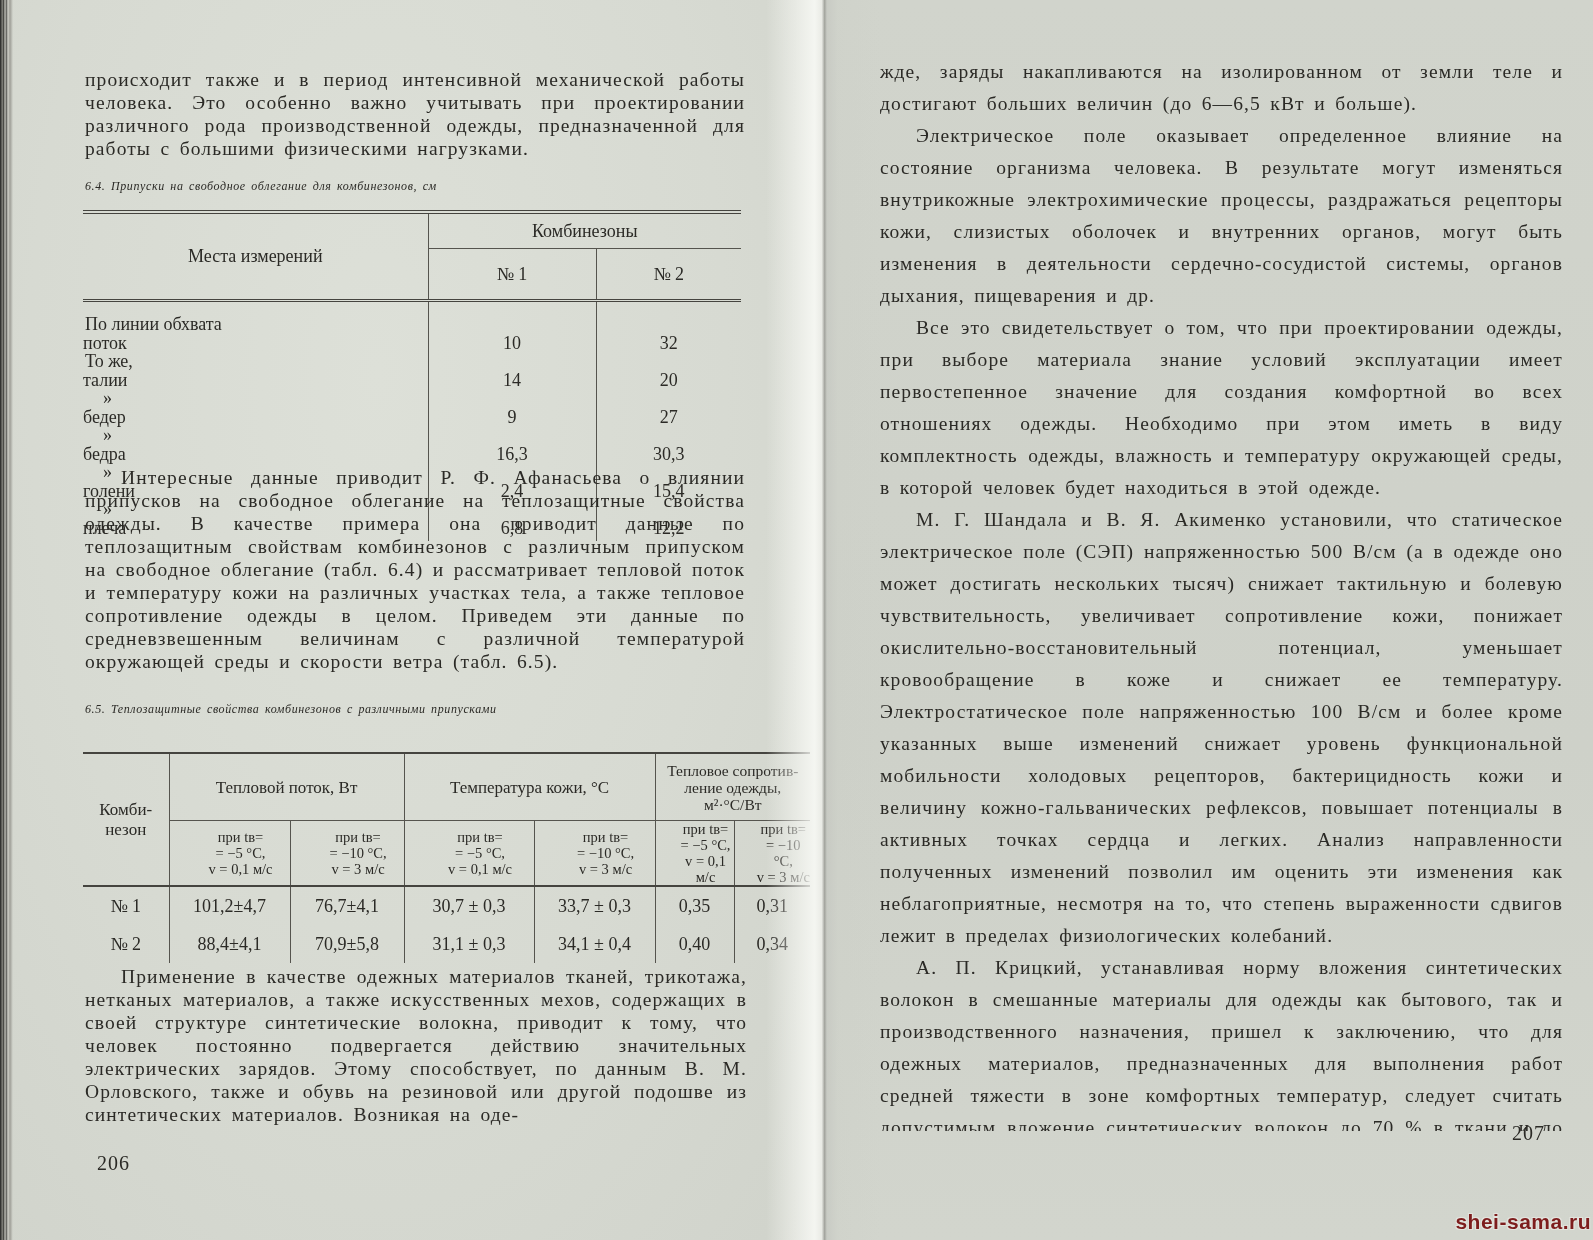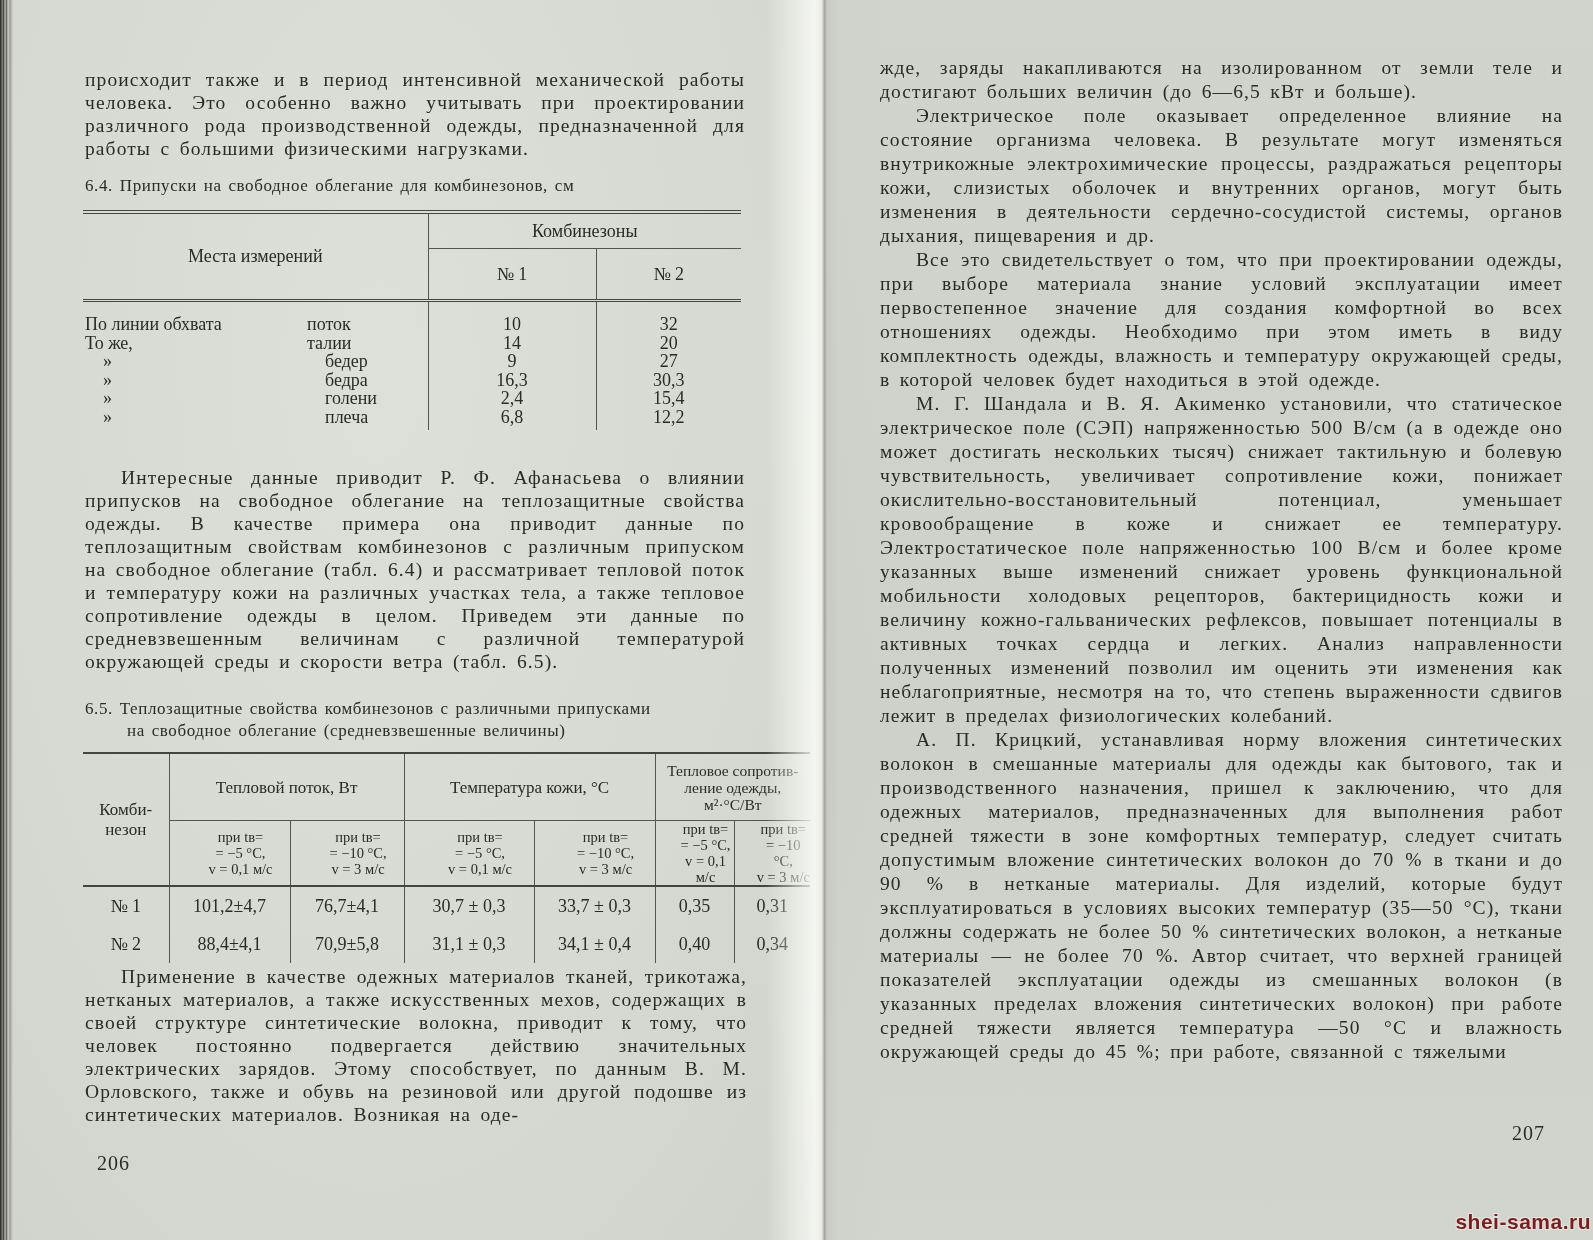--- a/index.html
+++ b/index.html
@@ -38,25 +38,25 @@
   }
   
   .page { position: absolute; z-index: 3; }
   .page-left  { left: 85px; top: 60px;  width: 730px; height: 1180px; }
   .page-right { left: 880px; top: 56px; width: 683px; height: 1075px; overflow: hidden; }
   .body {
     font-size: 19.5px; line-height: 23px;
     letter-spacing: 1.1px; word-spacing: 3.5px;
     text-align: justify; margin: 0;
   }
-  .page-right .body { line-height: 24px; }
+  .page-right .body { line-height: 32px; }
   .indent { text-indent: 36px; }
   .abs { position: absolute; }
   .tbl-caption {
-    font-size: 17px; line-height: 22px;
+    font-style: italic; font-size: 12px; line-height: 22px;
     letter-spacing: 0.6px; word-spacing: 2px;
   }
   .cap2 { padding-left: 42px; }
   .pagenum { font-size: 20px; letter-spacing: 1px; }
   .watermark {
     position: absolute; right: 2px; top: 1210px; z-index: 9;
     font-family: "Liberation Sans", "DejaVu Sans", sans-serif;
     font-weight: bold; font-size: 21px; color: #7d1d1d;
     text-shadow: -1px -1px 0 #e3e4de, 1px -1px 0 #e3e4de,
                  -1px 1px 0 #e3e4de, 1px 1px 0 #e3e4de;
@@ -72,21 +72,21 @@
   .t64 .places { border-right: 1px solid #55544e; border-bottom: 3px double #45443f; }
   .t64 .group  { height: 34px; border-bottom: 1px solid #55544e; }
   .t64 .no1    { height: 50px; border-right: 1px solid #55544e; border-bottom: 3px double #45443f; }
   .t64 .no2    { height: 50px; border-bottom: 3px double #45443f; }
   .t64 td { font-size: 18px; line-height: 18.5px; vertical-align: bottom; }
   .t64 td.place-cell { border-right: 1px solid #55544e; }
   .t64 tr.first td { padding-top: 13px; }
   .t64 tr.last td { padding-bottom: 4px; }
   .t64 td.v1 { border-right: 1px solid #55544e; text-align: center; }
   .t64 td.v2 { text-align: center; }
-  .place-wrap { display: flex; }
+  .place-wrap { display: flex; flex-direction: column; }
   .place-a { width: 222px; padding-left: 2px; }
   .place-b { flex: 1; }
   .ditto .place-a { padding-left: 20px; }
 
   .t65 { width: 727px; border-top: 2px solid #45443f; }
   .t65 th { vertical-align: middle; text-align: center; }
   .t65 .c0  { border-right: 1px solid #55544e; border-bottom: 2px solid #45443f;
               font-size: 17px; line-height: 20px; }
   .t65 .grp { height: 66px; border-bottom: 1px solid #55544e; font-size: 17px; line-height: 19px; }
   .t65 .g1, .t65 .g2 { border-right: 1px solid #55544e; }
@@ -189,21 +189,20 @@
           <td class="v1">6,8</td>
           <td class="v2">12,2</td>
         </tr>
       </tbody>
     </table>
 
     <p class="body indent abs" style="left:0; top:406px; width:660px;">Интересные данные приводит Р. Ф. Афанасьева о влиянии припусков на свободное облегание на теплозащитные свойства одежды. В качестве примера она приводит данные по теплозащитным свойствам комбинезонов с различным припуском на свободное облегание (табл. 6.4) и рассматривает тепловой поток и температуру кожи на различных участках тела, а также тепловое сопротивление одежды в целом. Приведем эти данные по средневзвешенным величинам с различной температурой окружающей среды и скорости ветра (табл. 6.5).</p>
 
     <div class="abs" style="left:0; top:638px; width:700px;">
       <div class="tbl-caption">6.5. Теплозащитные свойства комбинезонов с различными припусками</div>
-      <div class="tbl-caption cap2">на свободное облегание (средневзвешенные величины)</div>
     </div>
 
     <table class="t65 abs" style="left:-2px; top:692px;">
       <colgroup>
         <col style="width:86px">
           <col style="width:121px">
           <col style="width:114px">
         <col style="width:130px">
           <col style="width:121px">
           <col style="width:79px">

